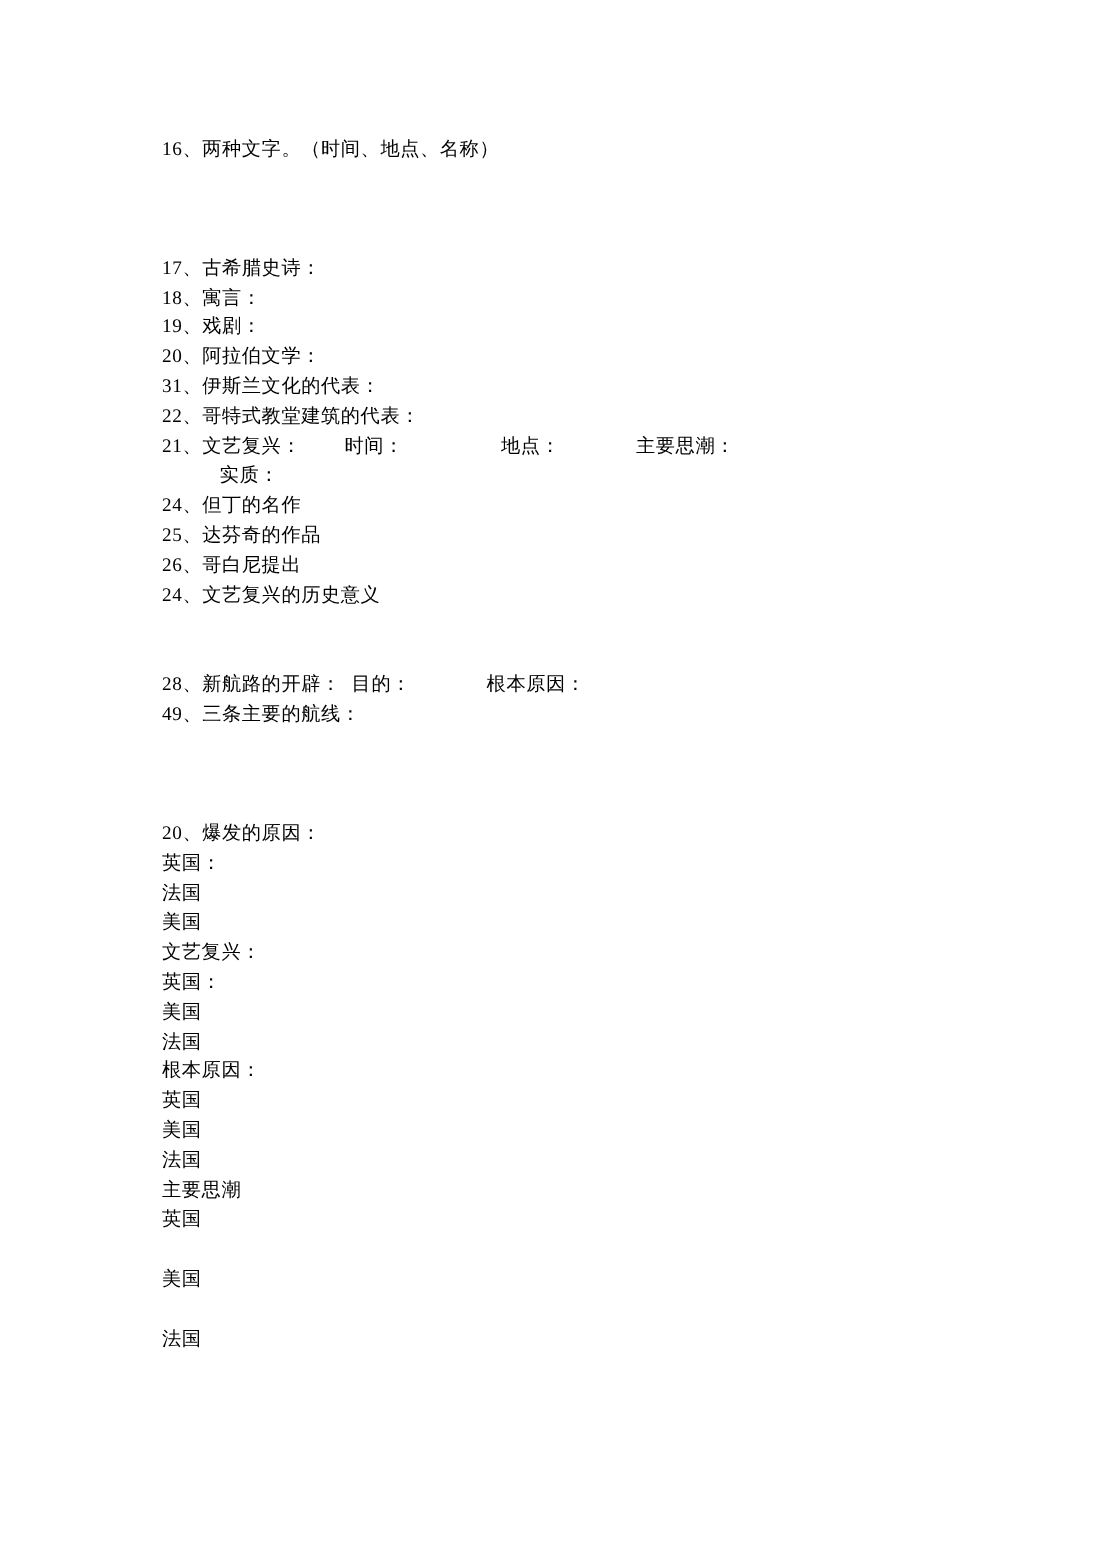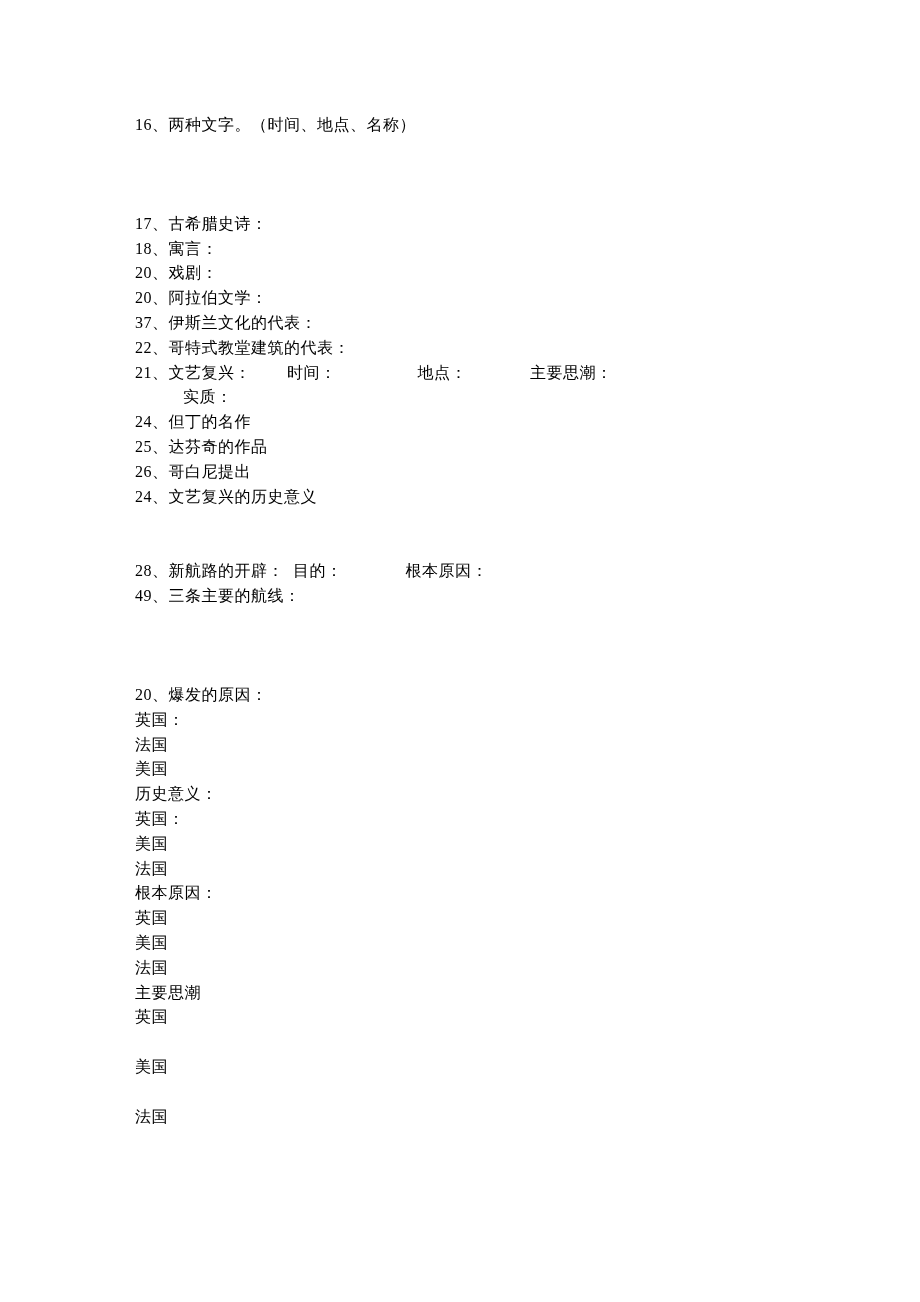--- a/index.html
+++ b/index.html
@@ -34,39 +34,39 @@
       padding-left: 48px;
     }
   </style>
 </head>
 <body>
 
 <div class="line">16、两种文字。（时间、地点、名称）</div>
 <div class="gap-large"></div>
 <div class="line">17、古希腊史诗：</div>
 <div class="line">18、寓言：</div>
-<div class="line">20、戏剧：</div>
+<div class="line">19、戏剧：</div>
 <div class="line">20、阿拉伯文学：</div>
-<div class="line">37、伊斯兰文化的代表：</div>
+<div class="line">31、伊斯兰文化的代表：</div>
 <div class="line">22、哥特式教堂建筑的代表：</div>
 <div class="line">21、文艺复兴：        时间：                  地点：              主要思潮：</div>
 <div class="line indent">实质：</div>
 <div class="line">24、但丁的名作</div>
 <div class="line">25、达芬奇的作品</div>
 <div class="line">26、哥白尼提出</div>
 <div class="line">24、文艺复兴的历史意义</div>
 <div class="gap-medium"></div>
 <div class="line">28、新航路的开辟：  目的：              根本原因：</div>
 <div class="line">49、三条主要的航线：</div>
 <div class="gap-large"></div>
 <div class="line">20、爆发的原因：</div>
 <div class="line">英国：</div>
 <div class="line">法国</div>
 <div class="line">美国</div>
-<div class="line">历史意义：</div>
+<div class="line">文艺复兴：</div>
 <div class="line">英国：</div>
 <div class="line">美国</div>
 <div class="line">法国</div>
 <div class="line">根本原因：</div>
 <div class="line">英国</div>
 <div class="line">美国</div>
 <div class="line">法国</div>
 <div class="line">主要思潮</div>
 <div class="line">英国</div>
 <div class="gap-small"></div>

